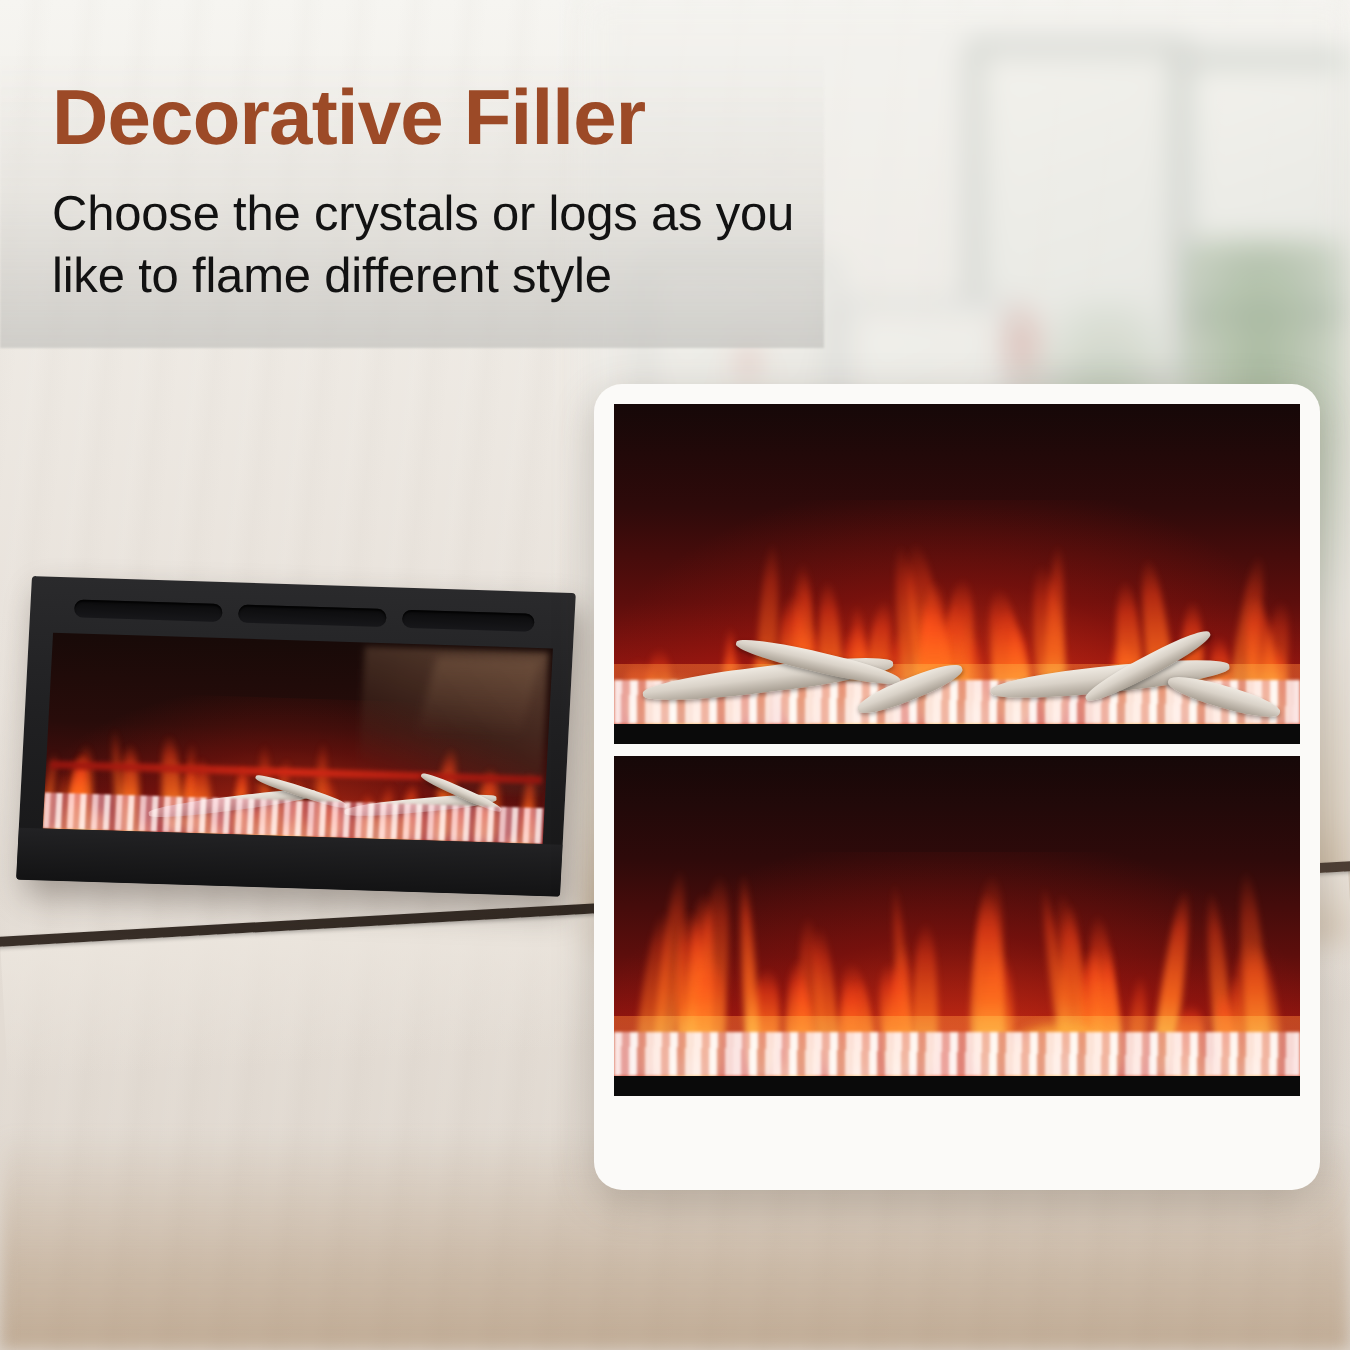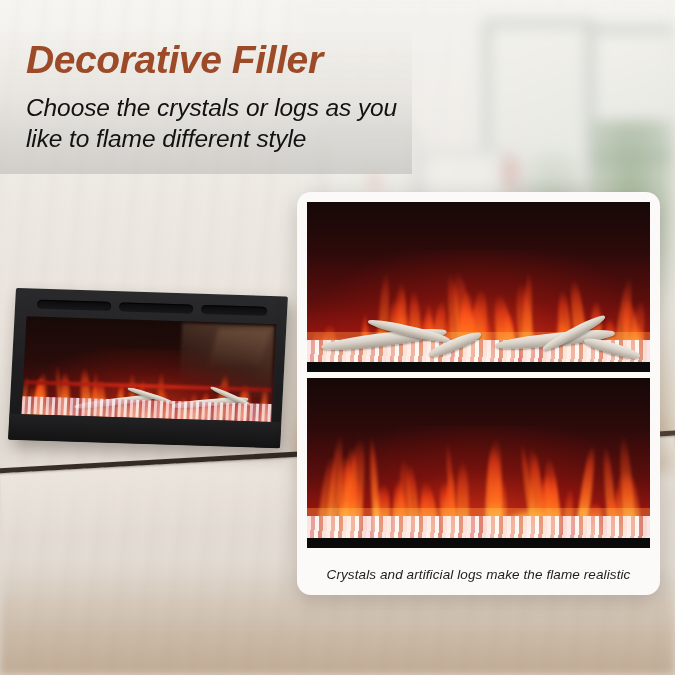--- a/index.html
+++ b/index.html
@@ -10,21 +10,20 @@
   body {
     font-family: "Liberation Sans", sans-serif;
   }
 
   #canvas {
     position: relative;
     width: 675px;
     height: 675px;
     overflow: hidden;
     background: #fde047;
-    font-style: italic;
   }
 
   
   .scene {
     position: absolute;
     inset: 0;
     overflow: hidden;
   }
   .scene-wall {
     position: absolute;
@@ -562,16 +561,15 @@
             <div class="glow-pocket" style="left: 200.137px; width: 53.38px; height: 29.359px;"></div>
             <div class="glow-pocket" style="left: 76.2257px; width: 25.4819px; height: 14.0151px;"></div>
             <div class="glow-pocket" style="left: 15.6504px; width: 41.7241px; height: 22.9482px;"></div>
           </div>
         <div class="panel-crystals"></div>
         <div class="panel-crystal-glow"></div>
       </div>
       <div class="panel-base"></div>
     </div>
 
-    <div class="caption">Crystals and artificial logs make the flame realistic</div>
   </div>
 
 </div>
 
 </body></html>

